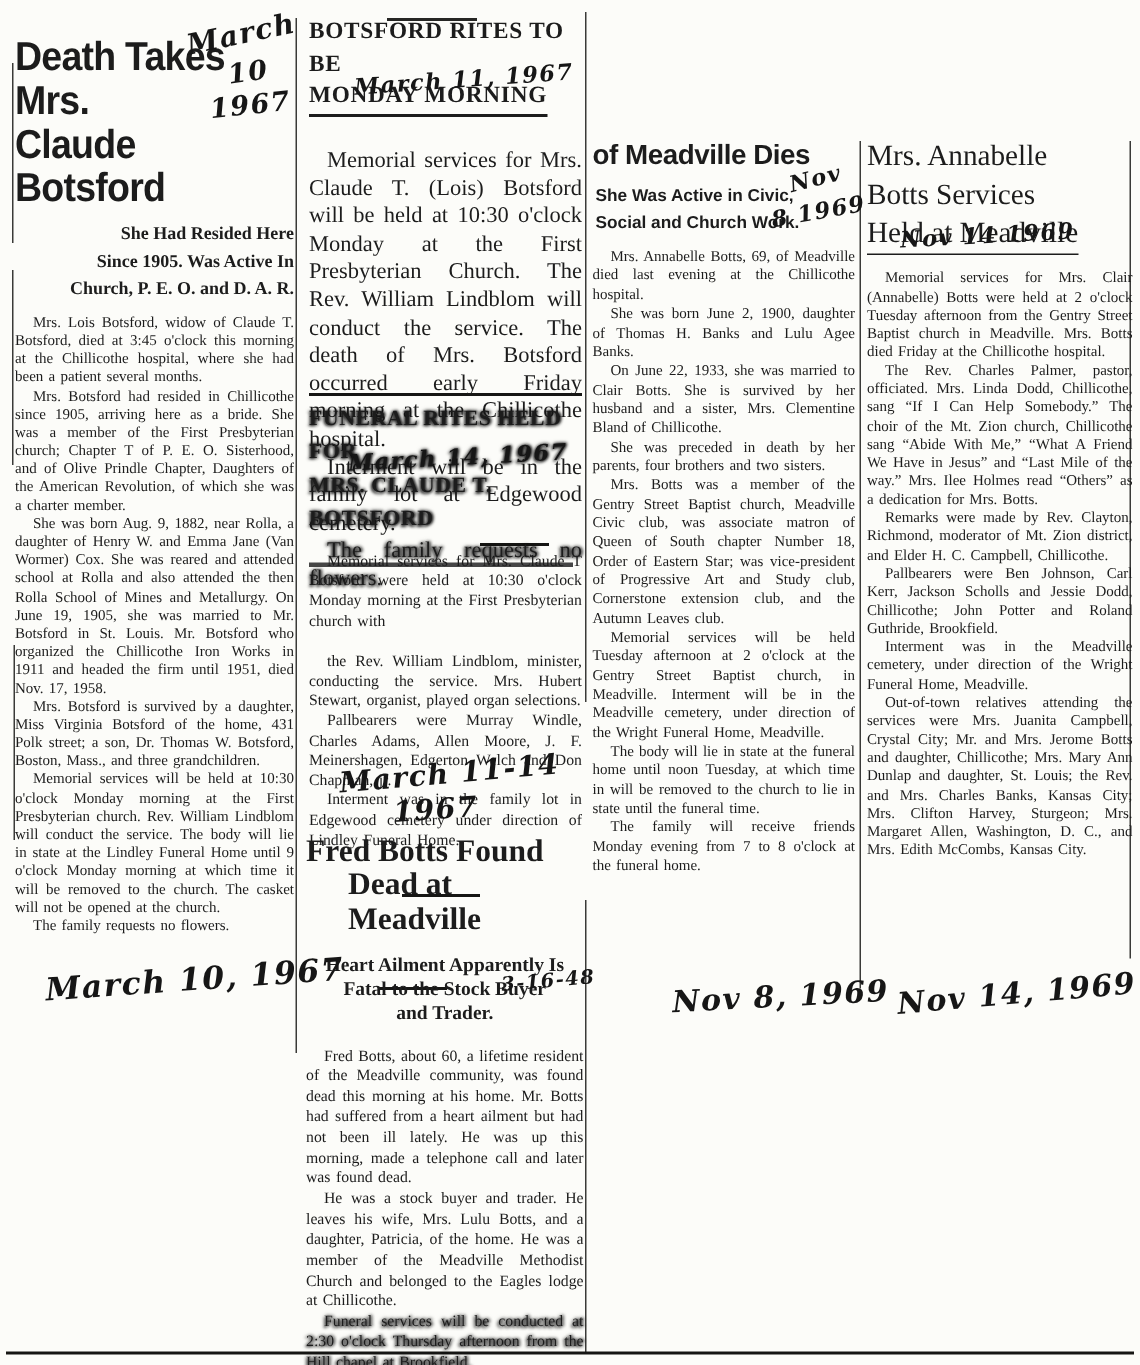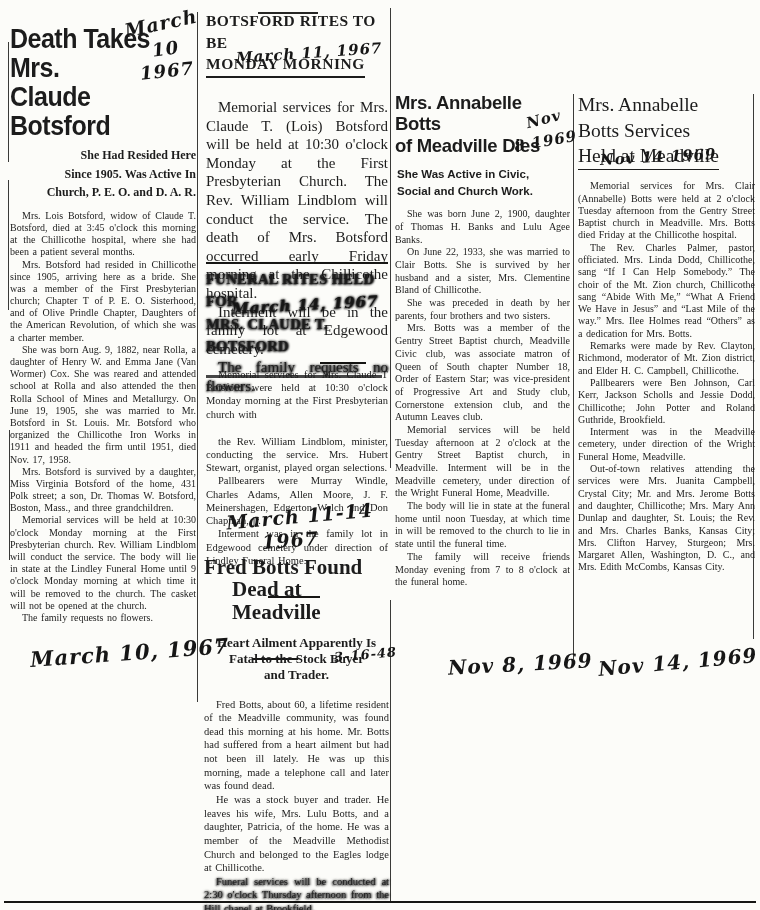--- a/index.html
+++ b/index.html
@@ -144,28 +144,28 @@
     </div>
     <div class="body">
       <p>Fred Botts, about 60, a lifetime resident of the Meadville community, was found dead this morning at his home. Mr. Botts had suffered from a heart ailment but had not been ill lately. He was up this morning, made a telephone call and later was found dead.</p>
       <p>He was a stock buyer and trader. He leaves his wife, Mrs. Lulu Botts, and a daughter, Patricia, of the home. He was a member of the Meadville Methodist Church and belonged to the Eagles lodge at Chillicothe.</p>
       <p class="smudged">Funeral services will be conducted at 2:30 o'clock Thursday afternoon from the Hill chapel at Brookfield.</p>
     </div>
   </div>
 
   <div class="article a5">
     <div class="hl">
-      <span style="display:block">Mrs. Annabelle Botts</span>
       <span style="display:block">of Meadville Dies</span>
     </div>
     <div class="sub">
       <span style="display:block">She Was Active in Civic,</span>
       <span style="display:block">Social and Church Work.</span>
     </div>
     <div class="body">
+      <p>Mrs. Annabelle Botts, 69, of Meadville died last evening at the Chillicothe hospital.</p>
       <p>She was born June 2, 1900, daughter of Thomas H. Banks and Lulu Agee Banks.</p>
       <p>On June 22, 1933, she was married to Clair Botts. She is survived by her husband and a sister, Mrs. Clementine Bland of Chillicothe.</p>
       <p>She was preceded in death by her parents, four brothers and two sisters.</p>
       <p>Mrs. Botts was a member of the Gentry Street Baptist church, Meadville Civic club, was associate matron of Queen of South chapter Number 18, Order of Eastern Star; was vice-president of Progressive Art and Study club, Cornerstone extension club, and the Autumn Leaves club.</p>
       <p>Memorial services will be held Tuesday afternoon at 2 o'clock at the Gentry Street Baptist church, in Meadville. Interment will be in the Meadville cemetery, under direction of the Wright Funeral Home, Meadville.</p>
       <p>The body will lie in state at the funeral home until noon Tuesday, at which time in will be removed to the church to lie in state until the funeral time.</p>
       <p>The family will receive friends Monday evening from 7 to 8 o'clock at the funeral home.</p>
     </div>
   </div>
 

